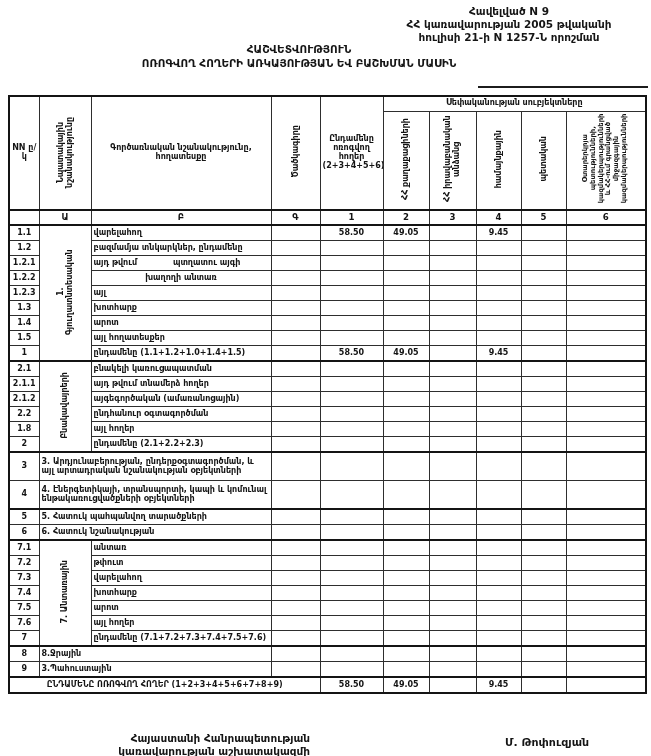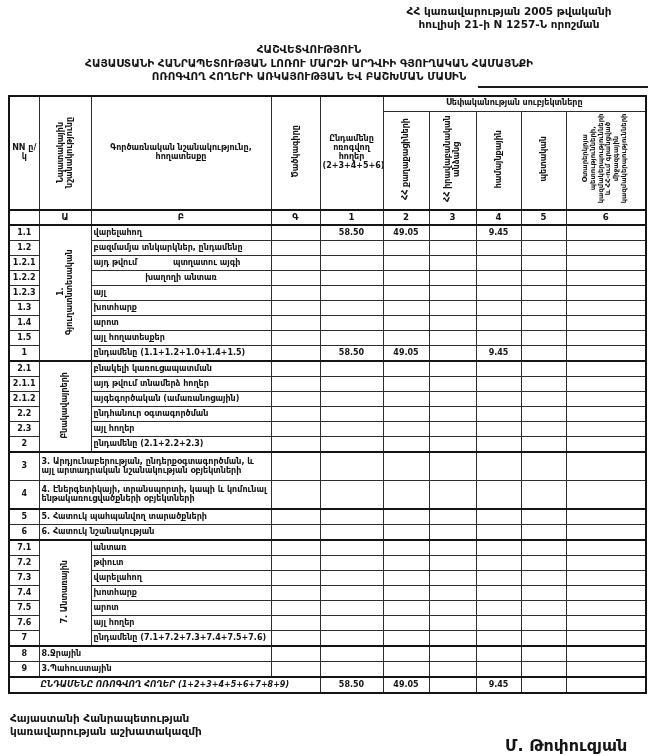--- a/index.html
+++ b/index.html
@@ -7,21 +7,21 @@
     position:relative;width:651px;height:756px;background:#ffffff;
     font-family:"DejaVu Sans",sans-serif;color:#151515;overflow:hidden;
   }
   
   .appendix{
     position:absolute;top:5px;left:375px;width:268px;
     text-align:center;font-size:10.5px;font-weight:bold;line-height:1.22;
   }
   
   .titleblock{
-    position:absolute;top:43px;left:26px;width:566px;
+    position:absolute;top:43px;left:16px;width:566px;
     text-align:center;font-size:10.5px;font-weight:bold;line-height:1.3;
   }
   .rule{position:absolute;top:86px;left:478px;width:170px;height:2px;background:#1c1c1c;}
   
   table.rep{
     position:absolute;top:95px;left:8px;border-collapse:collapse;table-layout:fixed;
     width:637px;border:2px solid #141414;
   }
   table.rep td{
     border:1px solid #2e2e2e;font-weight:bold;color:#141414;
@@ -37,43 +37,43 @@
     display:inline-block;writing-mode:vertical-rl;transform:rotate(180deg);
     white-space:normal;line-height:1.15;max-height:94px;
   }
   td.vertcell{text-align:center;vertical-align:middle;}
   .vt.small{font-size:6.8px;max-height:100px;}
   tr.idx td{text-align:center;font-size:8.6px;height:13px;}
   tr.tt td{border-top:2px solid #141414;}
   .sp-wrap{display:flex;justify-content:space-between;padding-right:28px;}
   td.center-lbl{text-align:center;font-size:8.2px;}
   td.twoline{white-space:normal;font-size:7.8px;line-height:1.15;}
-  td.totlbl{text-align:center;font-size:8.4px;font-style:italic;}
+  td.totlbl{text-align:center;font-size:8.4px;}
   
   .footer{
-    position:absolute;top:712px;left:10px;width:300px;
-    font-size:10.5px;font-weight:bold;line-height:1.2;
+    position:absolute;top:732px;left:10px;width:300px;
+    font-size:10.5px;font-weight:bold;line-height:1.2;text-align:right;
   }
   .signature{
-    position:absolute;top:736px;left:505px;font-size:16px;font-weight:bold;
+    position:absolute;top:736px;left:505px;font-size:11px;font-weight:bold;
   }
 </style>
 </head>
 <body>
 
 <div class="sheet">
 
   <div class="appendix">
+    <div>Հավելված N 9</div>
     <div>ՀՀ կառավարության 2005 թվականի</div>
     <div>հուլիսի 21-ի N 1257-Ն որոշման</div>
   </div>
 
   <div class="titleblock">
     <div>ՀԱՇՎԵՏՎՈՒԹՅՈՒՆ</div>
-    <div>ՀԱՅԱՍՏԱՆԻ ՀԱՆՐԱՊԵՏՈՒԹՅԱՆ ԼՈՌՈՒ ՄԱՐԶԻ ԱՐԴՎԻԻ ԳՅՈՒՂԱԿԱՆ ՀԱՄԱՅՆՔԻ</div>
     <div>ՈՌՈԳՎՈՂ ՀՈՂԵՐԻ ԱՌԿԱՅՈՒԹՅԱՆ ԵՎ ԲԱՇԽՄԱՆ ՄԱՍԻՆ</div>
   </div>
 
   <div class="rule"></div>
 
   <table class="rep">
     <colgroup>
       <col style="width:30px">
         <col style="width:52px">
         <col style="width:180px">
@@ -260,21 +260,21 @@
       <td class="lbl">ընդհանուր օգտագործման</td>
       <td></td>
           <td class="val"></td>
           <td class="val"></td>
           <td class="val"></td>
           <td class="val"></td>
           <td class="val"></td>
           <td class="val"></td>
     </tr>
     <tr>
-      <td class="num">2.3</td>
+      <td class="num">1.8</td>
       <td class="lbl">այլ հողեր</td>
       <td></td>
           <td class="val"></td>
           <td class="val"></td>
           <td class="val"></td>
           <td class="val"></td>
           <td class="val"></td>
           <td class="val"></td>
     </tr>
     <tr>

